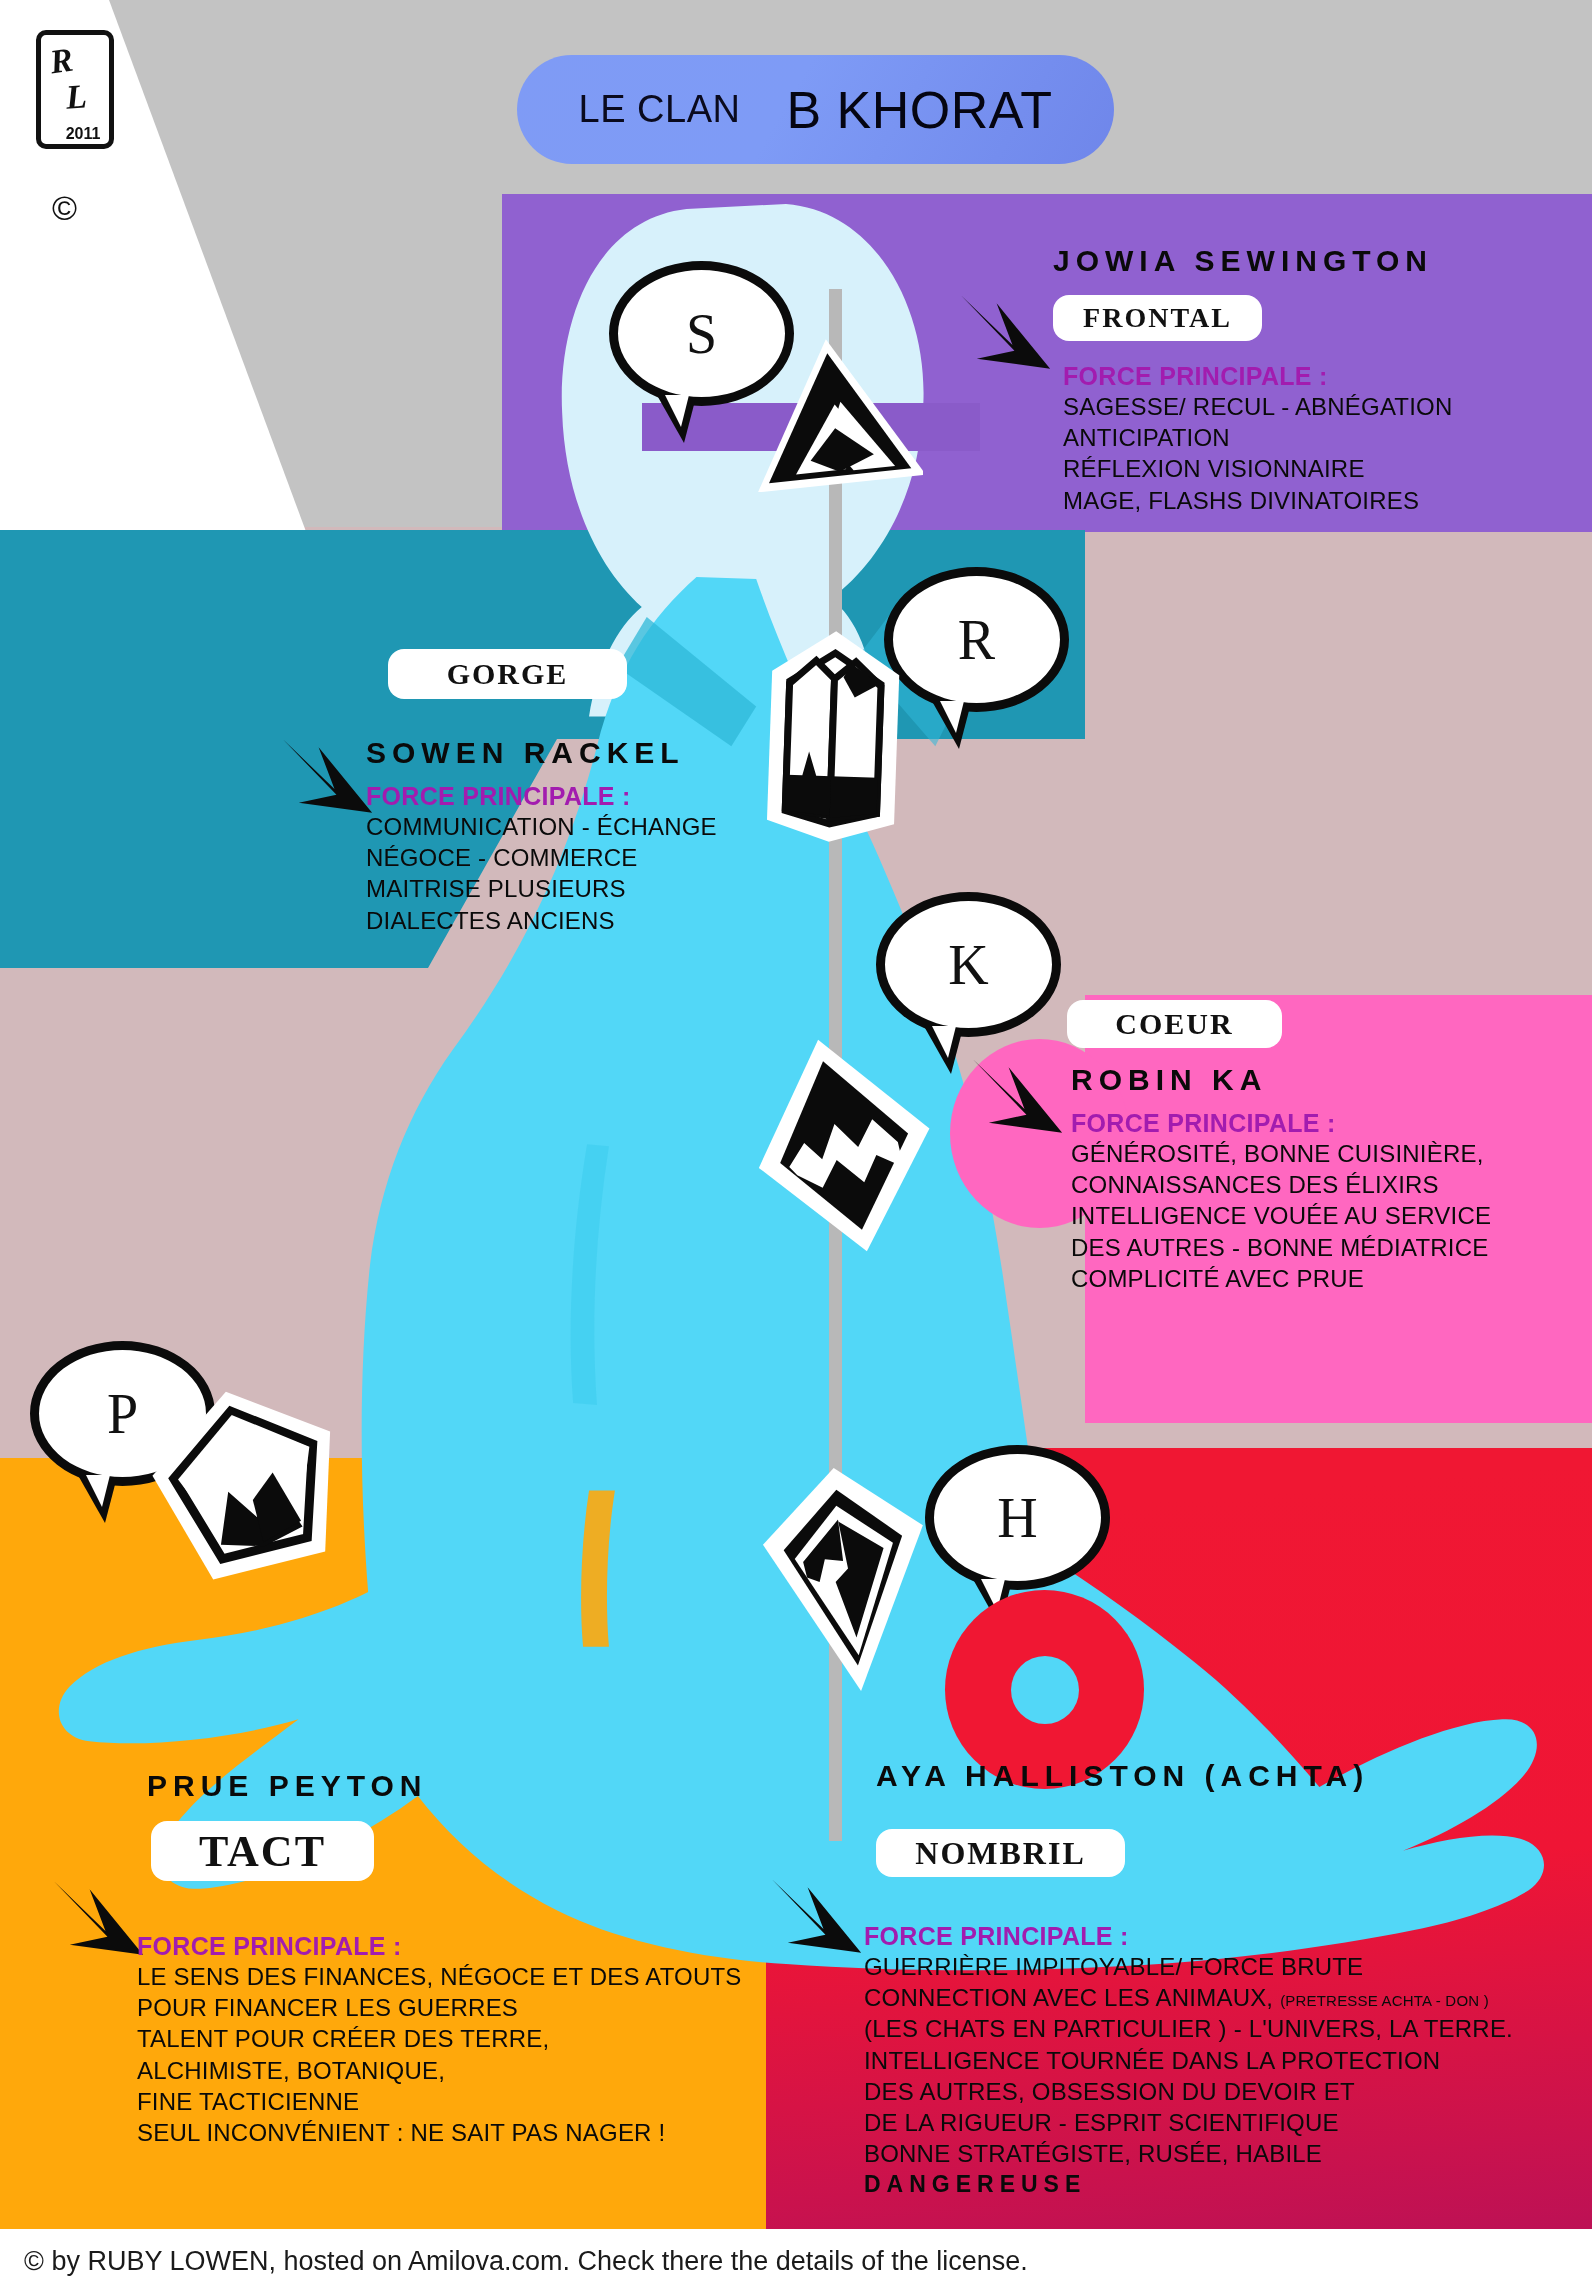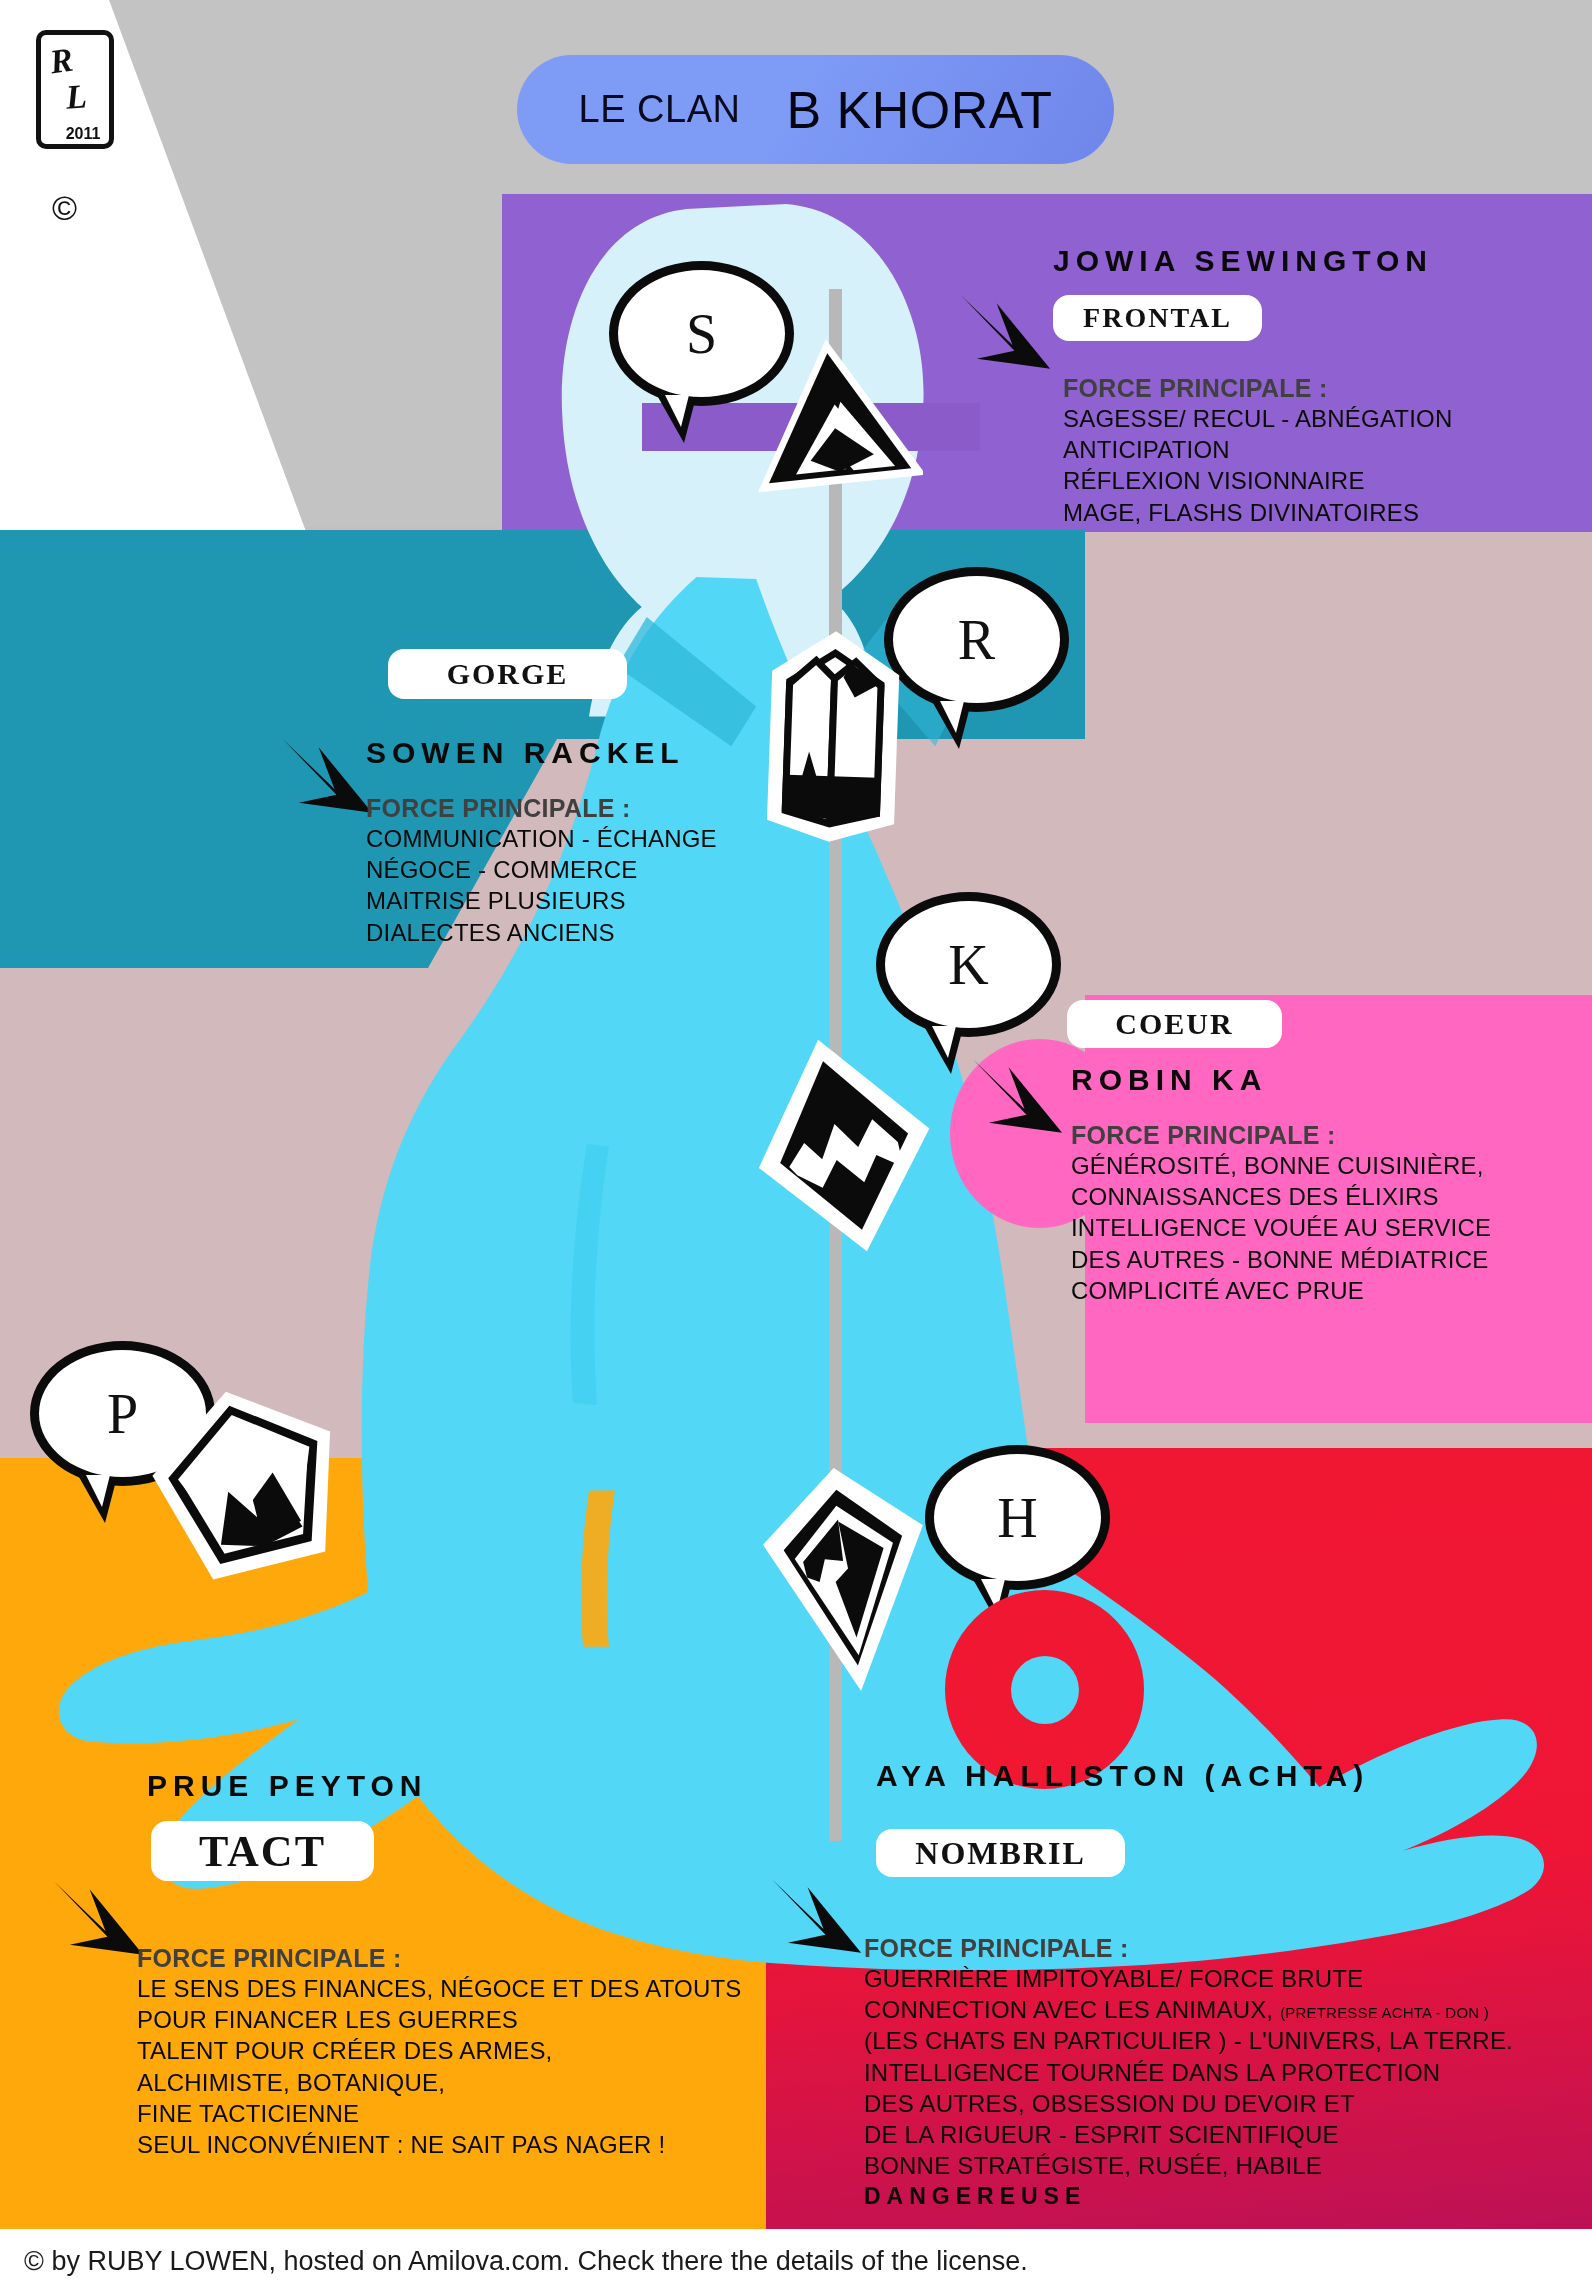--- a/index.html
+++ b/index.html
@@ -63,21 +63,21 @@
   .card svg{display:block;}
 
   
   .chip{position:absolute;background:#fff;display:flex;align-items:center;justify-content:center;
      font-family:"Liberation Serif",serif;font-weight:bold;color:#111;letter-spacing:2px;border-radius:16px;}
 
   
   .person{position:absolute;}
   .person .pname{font-weight:bold;font-size:30px;letter-spacing:6px;color:#0a0a0a;
      font-family:"Liberation Sans",sans-serif;white-space:nowrap;}
-  .person .fp{font-weight:bold;font-size:25px;color:#404040;margin-top:24px;letter-spacing:0.3px;}
+  .person .fp{font-weight:bold;font-size:25px;color:#a21caf;margin-top:12px;letter-spacing:0.3px;}
   .person .ln{font-size:24px;color:#0a0a0a;line-height:1.30;letter-spacing:0.2px;white-space:nowrap;}
   .person .ln .small{font-size:15px;letter-spacing:0.2px;}
   .person .danger{font-weight:bold;font-size:23px;letter-spacing:6px;color:#0a0a0a;margin-top:2px;}
 
   
   .arrow{position:absolute;}
 
   
   #footer{position:absolute;left:0;top:2229px;width:1592px;height:64px;background:#fff;
      display:flex;align-items:center;}
@@ -300,21 +300,21 @@
   <div class="arrow" style="left:48px;top:1873px;">
     <svg width="109" height="90" viewBox="0 0 110 90">
       <path d="M6,8 L58,58 L42,16 L96,82 L22,72 L60,64 Z" fill="#0b0b0b"></path>
     </svg>
   </div>
 
   <div class="person" style="left:137px;top:1920px;width:736px;">
     <div class="fp">FORCE PRINCIPALE :</div>
     <div class="ln">LE SENS DES FINANCES, NÉGOCE  ET DES ATOUTS</div>
     <div class="ln">POUR FINANCER LES GUERRES</div>
-    <div class="ln">TALENT POUR CRÉER DES ARMES,</div>
+    <div class="ln">TALENT POUR CRÉER DES TERRE,</div>
     <div class="ln">ALCHIMISTE, BOTANIQUE,</div>
     <div class="ln">FINE TACTICIENNE</div>
     <div class="ln">SEUL INCONVÉNIENT : NE SAIT PAS NAGER !</div>
   </div>
 
   <div class="bubble" style="left:925px;top:1445px;">
     <span>H</span>
     <i class="tail tail-bl"></i>
       <i class="tail tail-bl2"></i>
   </div>

